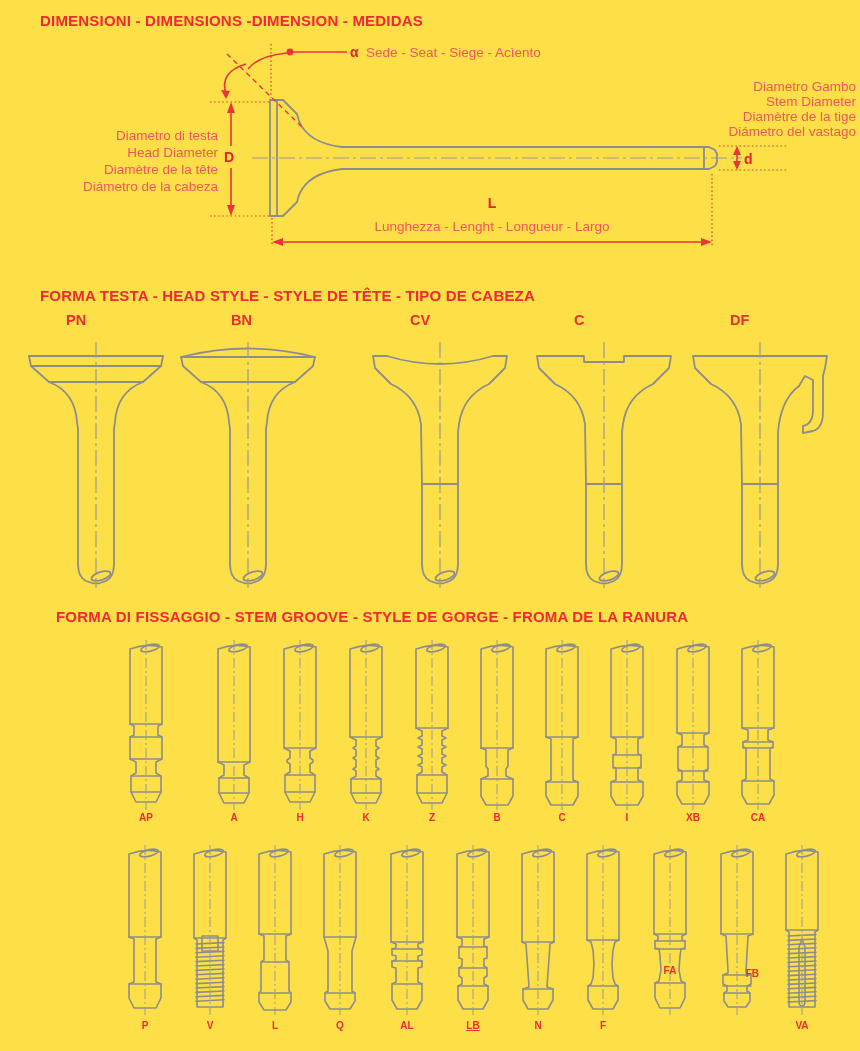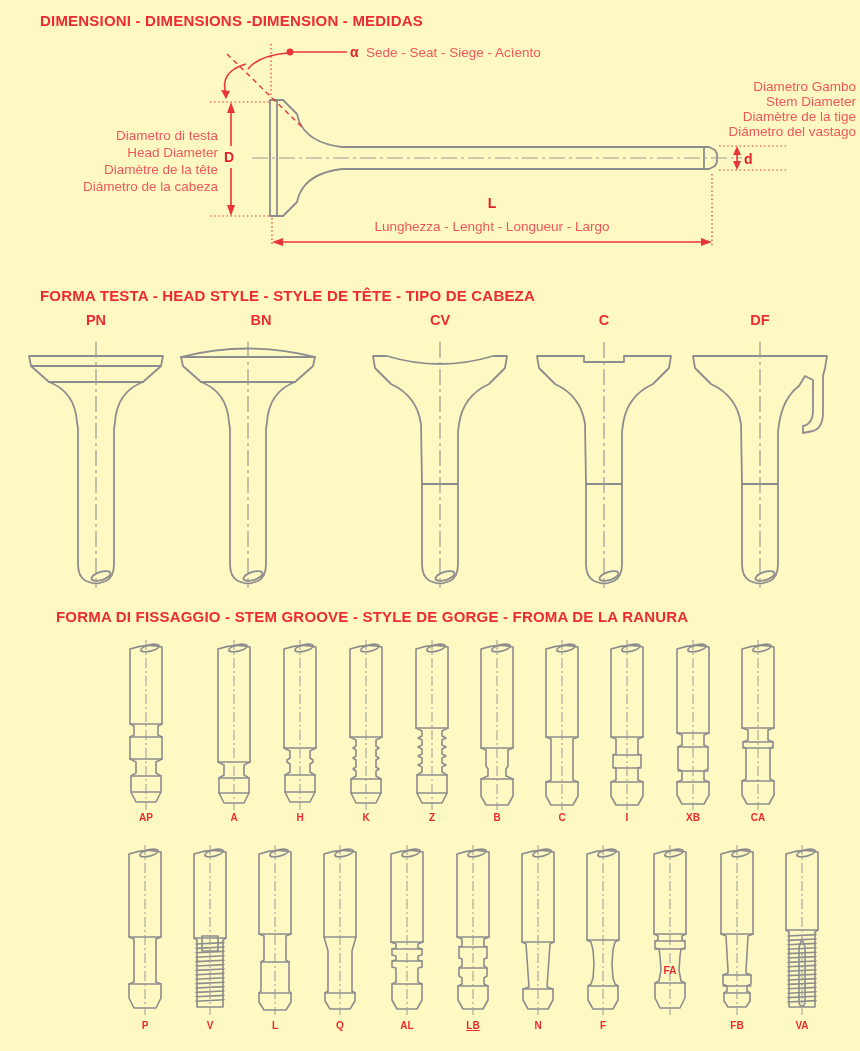--- a/index.html
+++ b/index.html
@@ -1,20 +1,20 @@
 <!DOCTYPE html>
 <html><head>
 <meta charset="utf-8">
 <style>
   html,body{margin:0;padding:0;background:#fff;}
-  .page{position:relative;width:860px;height:1051px;background:#fef9c3;overflow:hidden;
+  .page{position:relative;width:860px;height:1051px;background:#fde047;overflow:hidden;
         font-family:"Liberation Sans",sans-serif;}
   .red-title{position:absolute;color:#ed2b34;font-weight:700;font-size:15px;
              letter-spacing:.2px;white-space:nowrap;margin:0;}
-  .head-label{position:absolute;width:60px;text-align:center;color:#ed2b34;
+  .head-label{position:absolute;width:60px;text-align:left;color:#ed2b34;
               font-weight:700;font-size:14.5px;}
   .stem-label{position:absolute;width:44px;text-align:center;color:#ed2b34;
               font-weight:700;font-size:10px;}
   .fig,.stem-fig{position:absolute;}
   svg{display:block;font-family:"Liberation Sans",sans-serif;}
   .g{stroke:#8d8d8d;stroke-width:1.8;fill:none;stroke-linejoin:round;stroke-linecap:round;}
   .g2{stroke:#8d8d8d;stroke-width:1.6;fill:none;stroke-linejoin:round;stroke-linecap:round;}
   .gcl{stroke:#9a9a9a;stroke-width:1.2;fill:none;stroke-dasharray:16 4 3 4;}
   .gcl2{stroke:#9a9a9a;stroke-width:1;fill:none;stroke-dasharray:10 3 2 3;}
   .r{stroke:#e8343b;stroke-width:1.6;fill:none;}
@@ -379,21 +379,21 @@
           <svg width="70" height="174" viewBox="0 0 70 174">
             <path class="g2" fill="#fff" d="M19,11 Q35,5 51,9 L51,91 L46,93 L44,128 L44,130 L49,132 L49,141 L45,143 L45,148 L48,150 L48,158 L44,164 L26,164 L22,158 L22,150 L25,148 L25,143 L21,141 L21,132 L26,130 L26,128 L24,93 L19,91 Z"></path>
             <line class="g2" x1="19" y1="91" x2="51" y2="91"></line>
             <line class="g2" x1="21" y1="132" x2="49" y2="132"></line>
             <line class="g2" x1="21" y1="143" x2="49" y2="143"></line>
             <line class="g2" x1="22" y1="150" x2="48" y2="150"></line>
             <path class="gcl2" d="M35,2 V172"></path>
             <ellipse class="g2" fill="url(#hv)" cx="39" cy="10" rx="9.5" ry="3.2" transform="rotate(-14 39 10)"></ellipse>
           </svg>
         </div>
-        <div class="stem-label" style="left:715px;top:1020px;">FB</div>
+        <div class="stem-label" style="left:715px;top:968px;text-align:right;">FB</div>
         <div class="stem-fig" style="left:767px;top:843px;">
           <svg width="70" height="174" viewBox="0 0 70 174">
             <path class="g2" fill="#fff" d="M19,11 Q35,5 51,9 L51,87 L48,89 L48,164 L22,164 L22,89 L19,87 Z"></path>
             <line class="g2" stroke-width="1.1" x1="21" y1="93.0" x2="49" y2="91.6"></line>
             <line class="g2" stroke-width="1.1" x1="21" y1="97.4" x2="49" y2="96.0"></line>
             <line class="g2" stroke-width="1.1" x1="21" y1="101.8" x2="49" y2="100.4"></line>
             <line class="g2" stroke-width="1.1" x1="21" y1="106.2" x2="49" y2="104.8"></line>
             <line class="g2" stroke-width="1.1" x1="21" y1="110.6" x2="49" y2="109.2"></line>
             <line class="g2" stroke-width="1.1" x1="21" y1="115.0" x2="49" y2="113.6"></line>
             <line class="g2" stroke-width="1.1" x1="21" y1="119.4" x2="49" y2="118.0"></line>

